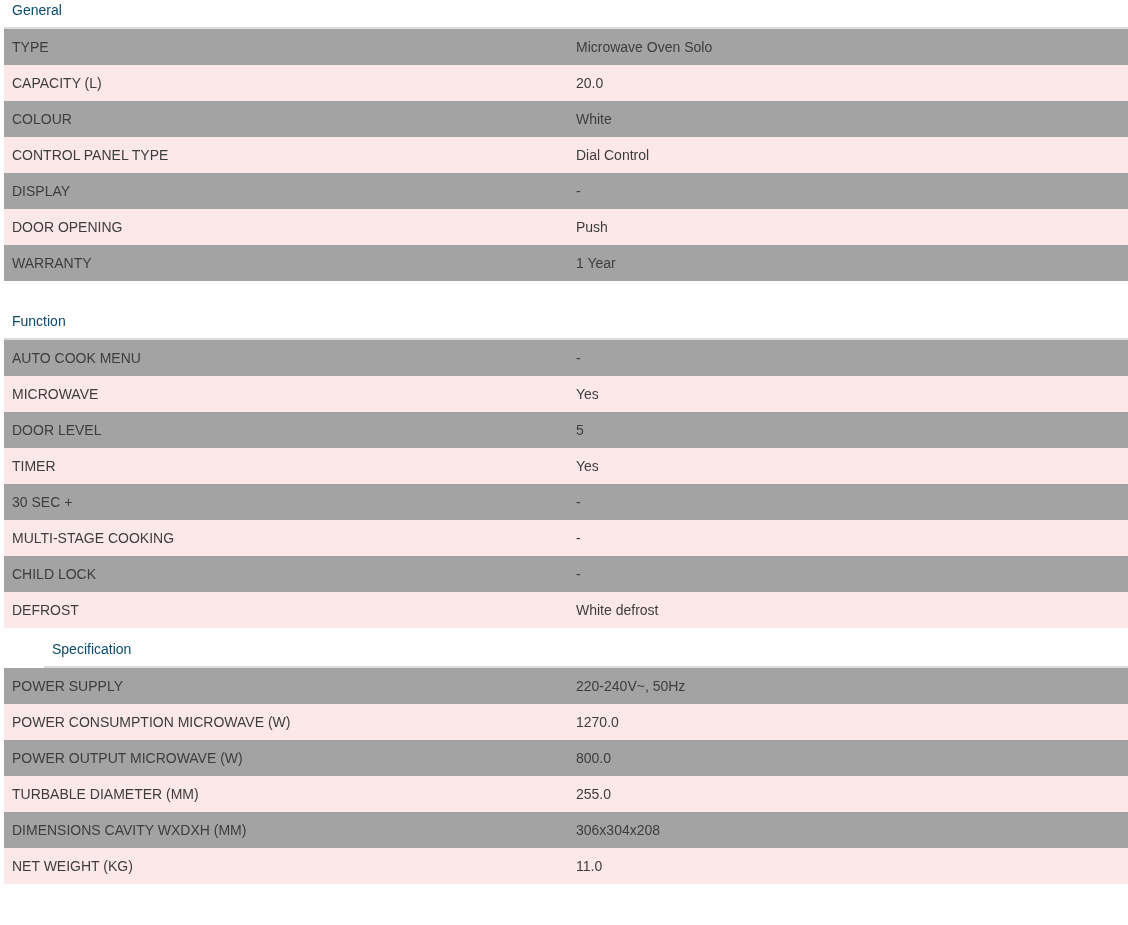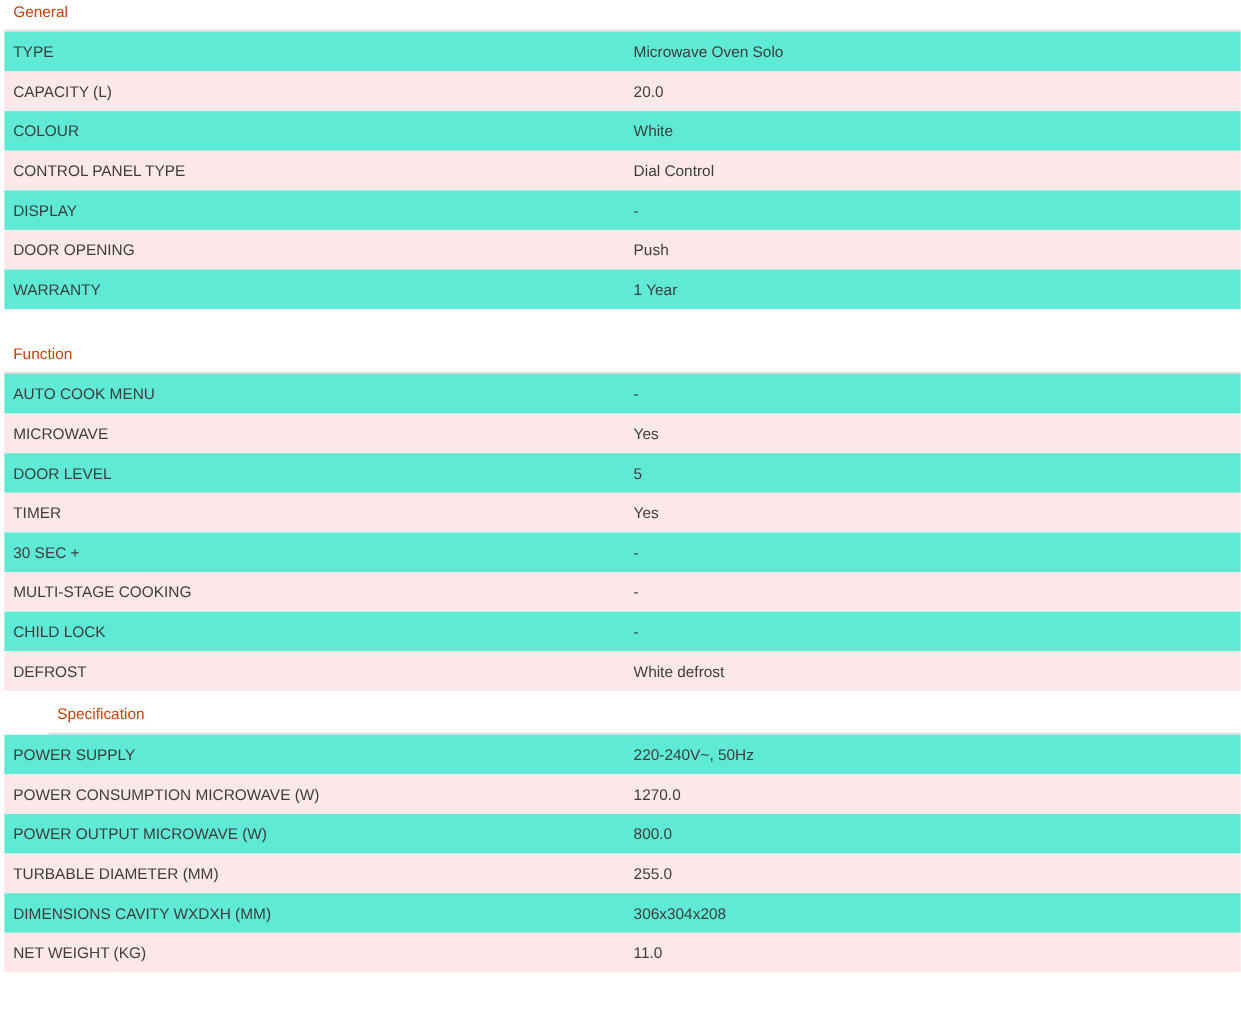--- a/index.html
+++ b/index.html
@@ -18,29 +18,29 @@
   .section { background: #ffffff; }
   .section:nth-of-type(2) { margin-top: 30px; }
   .section:nth-of-type(3) { margin-top: 11px; }
   .section-header {
     height: 29px;
     line-height: 21px;
     font-size: 14px;
     font-weight: 400;
     padding-left: 8px;
     border-bottom: 2px solid #dcdcdc;
-    color: #c2410c;
+    color: #0c4a6e;
   }
   .rows { width: 100%; }
   .row {
     display: flex;
     height: 36px;
     line-height: 36px;
     font-size: 14px;
-    background: #5eead4;
+    background: #a3a3a3;
   }
   .row:nth-child(even) { background: var(--accent-row, #fce7e9); }
   .cell { white-space: nowrap; overflow: hidden; }
   .cell.label { flex: 0 0 564px; padding-left: 8px; }
   .cell.value { flex: 1 1 auto; padding-left: 8px; }
 </style>
 </head>
 <body style="color: rgb(61, 61, 61);">
 
 <div class="spec-table" id="spec-table">

